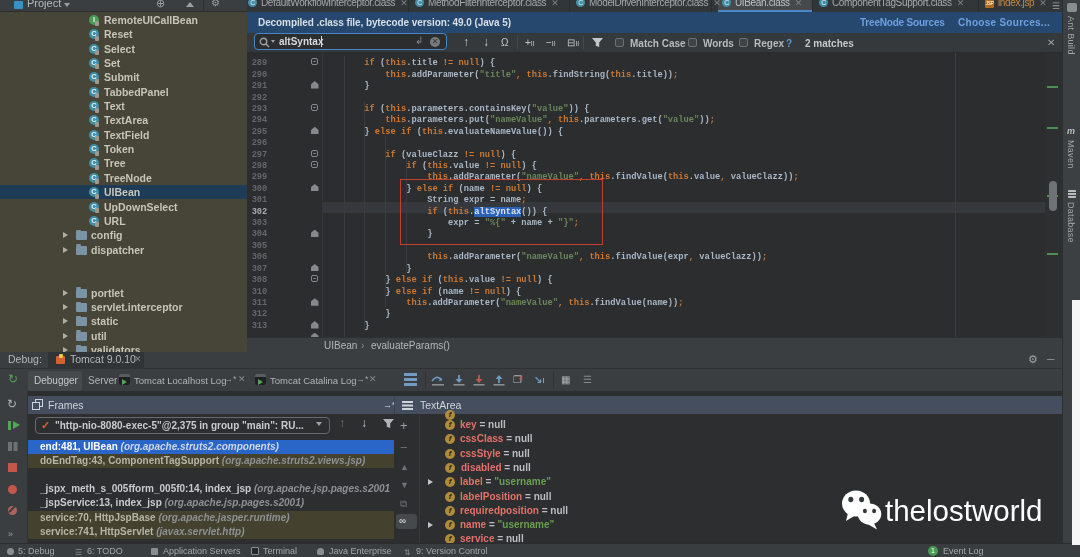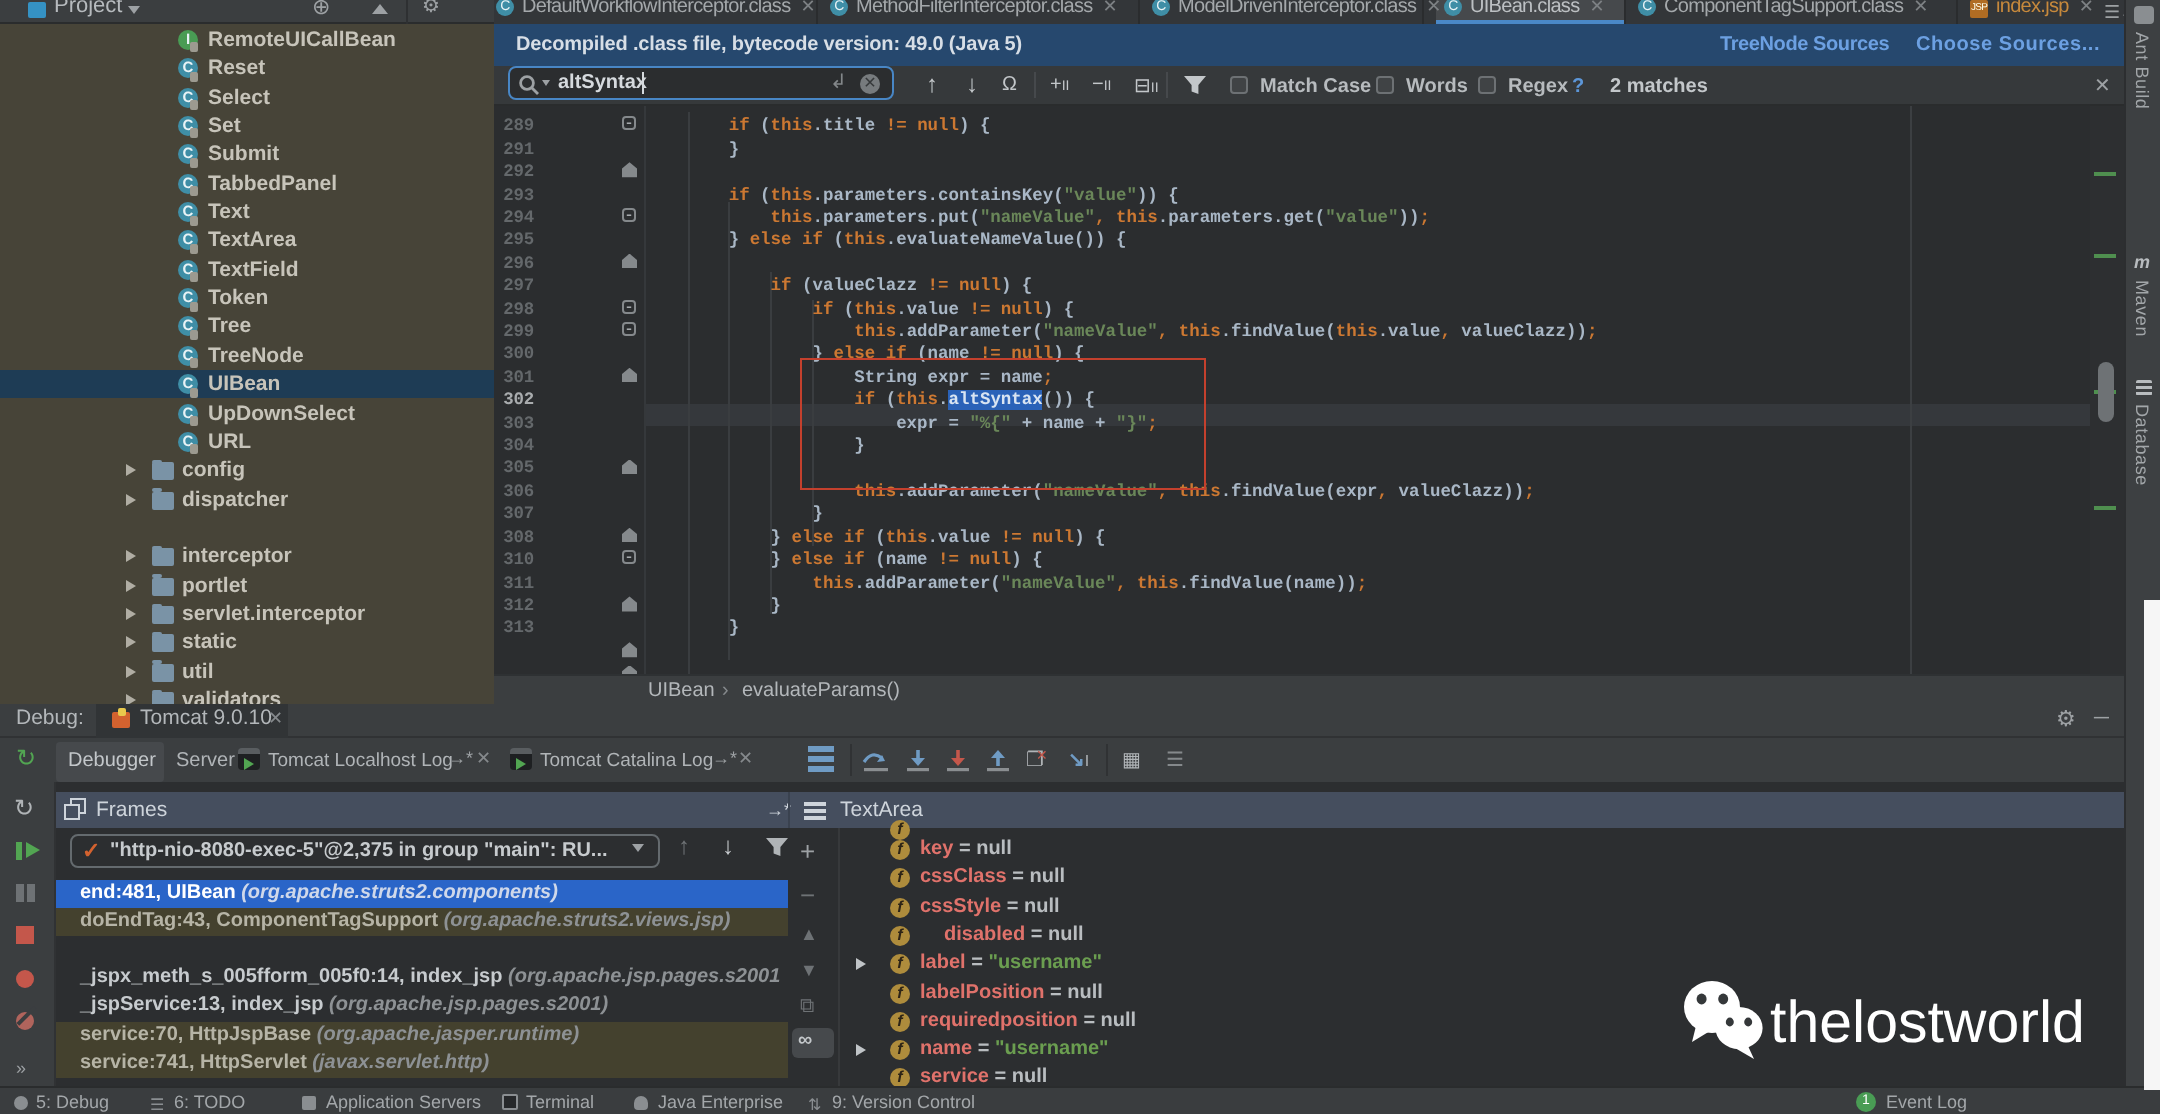--- a/index.html
+++ b/index.html
@@ -171,25 +171,20 @@
       </div>
 <div class="trow" style="left:0;top:216.2px;width:247px">
         <span class="arr" style="left:63px"></span>
         <span class="fold" style="left:76px"></span>
         <span style="position:absolute;left:91px">config</span>
       </div>
 <div class="trow" style="left:0;top:230.6px;width:247px">
         <span class="arr" style="left:63px"></span>
         <span class="fold" style="left:76px"></span>
         <span style="position:absolute;left:91px">dispatcher</span>
-      </div>
-<div class="trow" style="left:0;top:259.3px;width:247px">
-        <span class="arr" style="left:63px"></span>
-        <span class="fold" style="left:76px"></span>
-        <span style="position:absolute;left:91px">interceptor</span>
       </div>
 <div class="trow" style="left:0;top:273.6px;width:247px">
         <span class="arr" style="left:63px"></span>
         <span class="fold" style="left:76px"></span>
         <span style="position:absolute;left:91px">portlet</span>
       </div>
 <div class="trow" style="left:0;top:288.0px;width:247px">
         <span class="arr" style="left:63px"></span>
         <span class="fold" style="left:76px"></span>
         <span style="position:absolute;left:91px">servlet.interceptor</span>
@@ -253,20 +248,24 @@
   <div id="curline"></div>
   <div class="abs" style="left:74.5px;top:0;width:1px;height:284px;background:#35383b"></div>
   <div class="ig" style="left:96.5px;top:3px;height:282px"></div>
   <div class="ig" style="left:117.4px;top:48px;height:229px"></div>
   <div class="ig" style="left:138.3px;top:83px;height:171px"></div>
   <div class="ig" style="left:159.2px;top:97px;height:123px"></div>
   <div class="abs" style="left:0;top:5.4px;width:798px">
 <div class="cl">
           <span class="ln">289</span>
           <span class="ct">        <i class="k">if</i> (<i class="k">this</i>.title <i class="k">!=</i> <i class="k">null</i>) {</span>
+        </div>
+<div class="cl">
+          <span class="ln">290</span>
+          <span class="ct">            <i class="k">this</i>.addParameter(<i class="s">"title"</i><i class="k">,</i> <i class="k">this</i>.findString(<i class="k">this</i>.title))<i class="k">;</i></span>
         </div>
 <div class="cl">
           <span class="ln">291</span>
           <span class="ct">        }</span>
         </div>
 <div class="cl">
           <span class="ln">292</span>
           <span class="ct"></span>
         </div>
 <div class="cl">
@@ -507,21 +506,21 @@
   <div class="vrow" style="top:18.3px;left:0;width:625px">
         <span class="fico" style="left:25px">f</span>
         <span class="abs" style="left:40px"><span class="vn">cssClass</span> <span class="vv">= null</span></span>
       </div>
   <div class="vrow" style="top:32.6px;left:0;width:625px">
         <span class="fico" style="left:25px">f</span>
         <span class="abs" style="left:40px"><span class="vn">cssStyle</span> <span class="vv">= null</span></span>
       </div>
   <div class="vrow" style="top:46.9px;left:0;width:625px">
         <span class="fico" style="left:25px">f</span>
-        <span class="abs" style="left:52px"><span class="vn">disabled</span> <span class="vv">= null</span></span>
+        <span class="abs" style="left:41px"><span class="vn">disabled</span> <span class="vv">= null</span></span>
       </div>
   <div class="vrow" style="top:61.2px;left:0;width:625px">
         <span class="varr" style="left:8px"></span>
         <span class="fico" style="left:25px">f</span>
         <span class="abs" style="left:40px"><span class="vn">label</span> <span class="vv">=</span> <span class="vg">"username"</span></span>
       </div>
   <div class="vrow" style="top:75.5px;left:0;width:625px">
         <span class="fico" style="left:25px">f</span>
         <span class="abs" style="left:40px"><span class="vn">labelPosition</span> <span class="vv">= null</span></span>
       </div>

